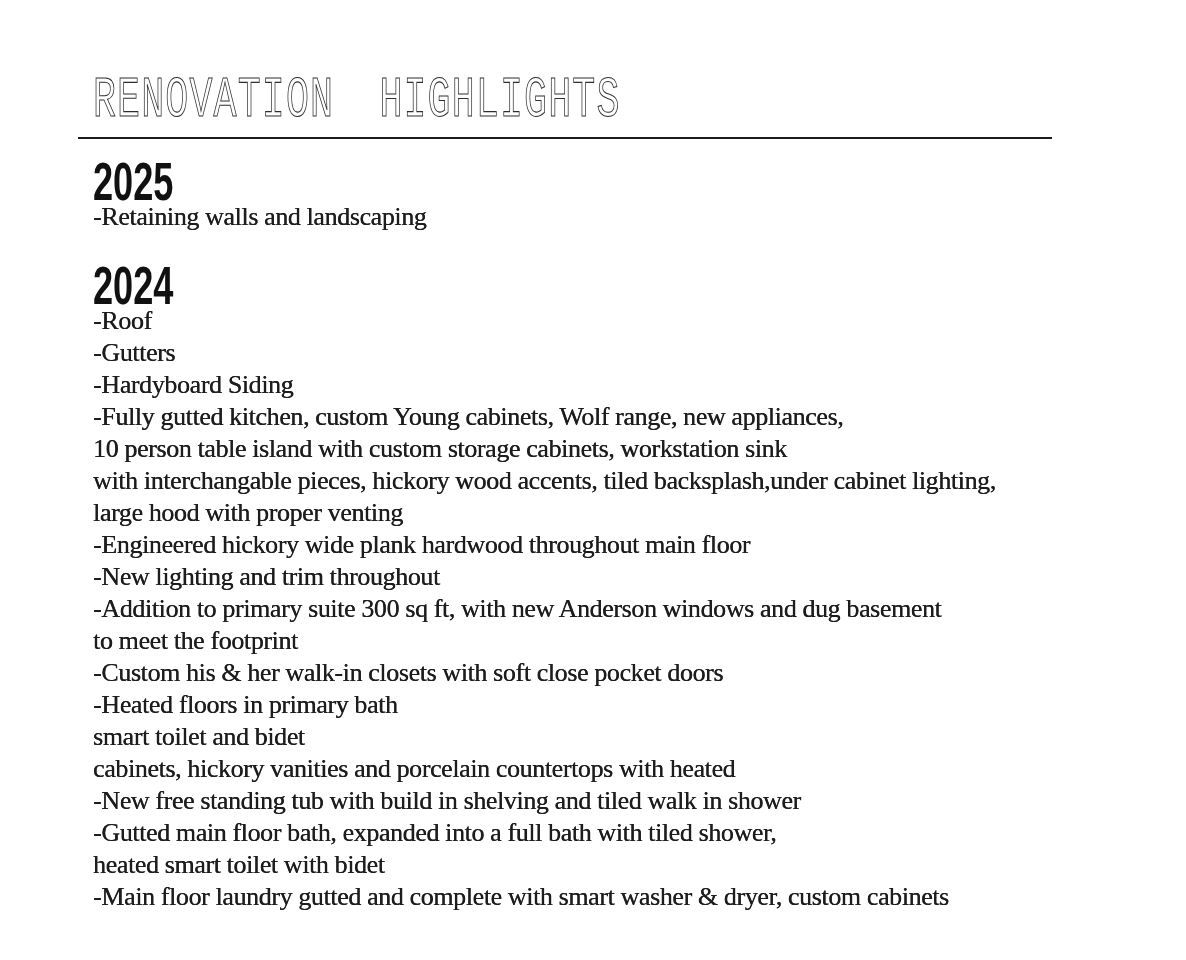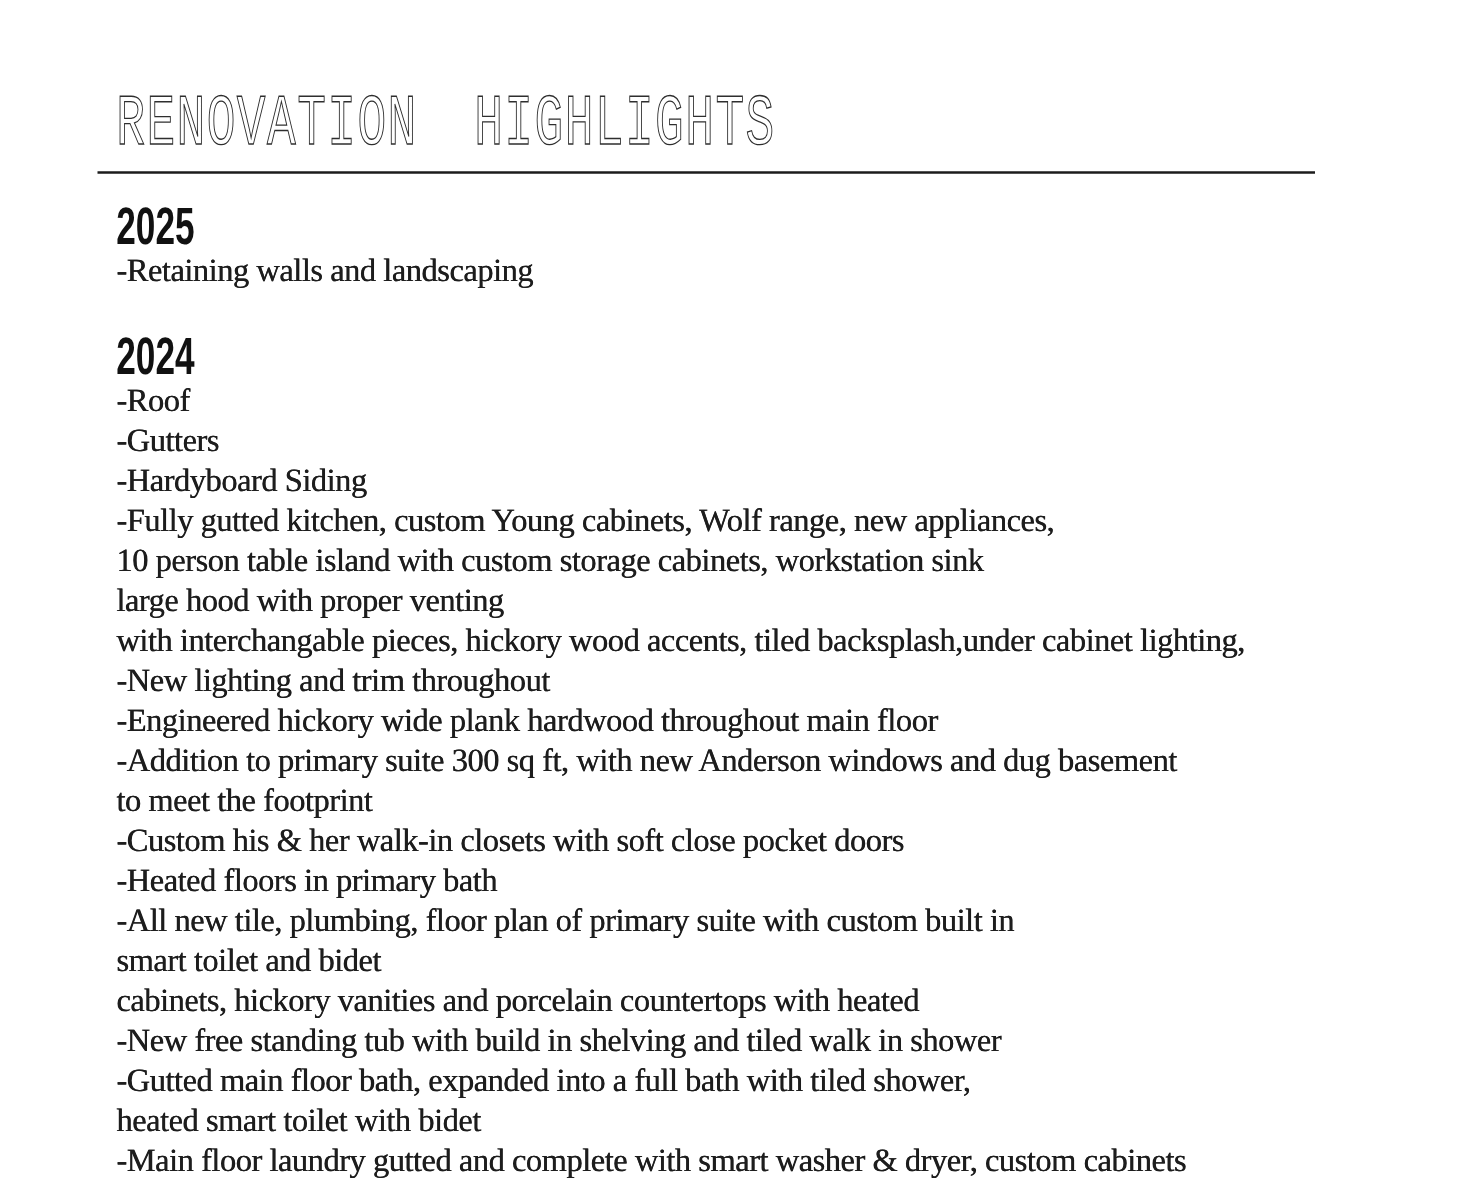--- a/index.html
+++ b/index.html
@@ -50,21 +50,21 @@
     margin-left: 93px;
   }
 
   .year-section.first { margin-top: 22px; }
   .year-section + .year-section { margin-top: 32px; }
 
   .year {
     margin: 0;
     font-family: "Liberation Sans", sans-serif;
     font-weight: 700;
-    font-size: 42px;
+    font-size: 54px;
     line-height: 40px;
     color: #111111;
     white-space: nowrap;
   }
   .year .squeeze {
     display: inline-block;
     transform: scaleX(0.67);
     transform-origin: 0 50%;
   }
 
@@ -94,29 +94,28 @@
   </section>
 
   <section class="year-section">
     <h2 class="year"><span class="squeeze">2024</span></h2>
     <div class="lines">
         <div class="line">-Roof</div>
         <div class="line">-Gutters</div>
         <div class="line">-Hardyboard Siding</div>
         <div class="line">-Fully gutted kitchen, custom Young cabinets, Wolf range, new appliances,</div>
         <div class="line">10 person table island with custom storage cabinets, workstation sink</div>
+        <div class="line">with interchangable pieces, hickory wood accents, tiled backsplash,under cabinet lighting,</div>
         <div class="line">large hood with proper venting</div>
-        <div class="line">with interchangable pieces, hickory wood accents, tiled backsplash,under cabinet lighting,</div>
+        <div class="line">-Engineered hickory wide plank hardwood throughout main floor</div>
         <div class="line">-New lighting and trim throughout</div>
-        <div class="line">-Engineered hickory wide plank hardwood throughout main floor</div>
         <div class="line">-Addition to primary suite 300 sq ft, with new Anderson windows and dug basement</div>
         <div class="line">to meet the footprint</div>
         <div class="line">-Custom his &amp; her walk-in closets with soft close pocket doors</div>
         <div class="line">-Heated floors in primary bath</div>
-        <div class="line">-All new tile, plumbing, floor plan of primary suite with custom built in</div>
         <div class="line">smart toilet and bidet</div>
         <div class="line">cabinets, hickory vanities and porcelain countertops with heated</div>
         <div class="line">-New free standing tub with build in shelving and tiled walk in shower</div>
         <div class="line">-Gutted main floor bath, expanded into a full bath with tiled shower,</div>
         <div class="line">heated smart toilet with bidet</div>
         <div class="line">-Main floor laundry gutted and complete with smart washer &amp; dryer, custom cabinets</div>
       </div>
   </section>
 </div>
 

